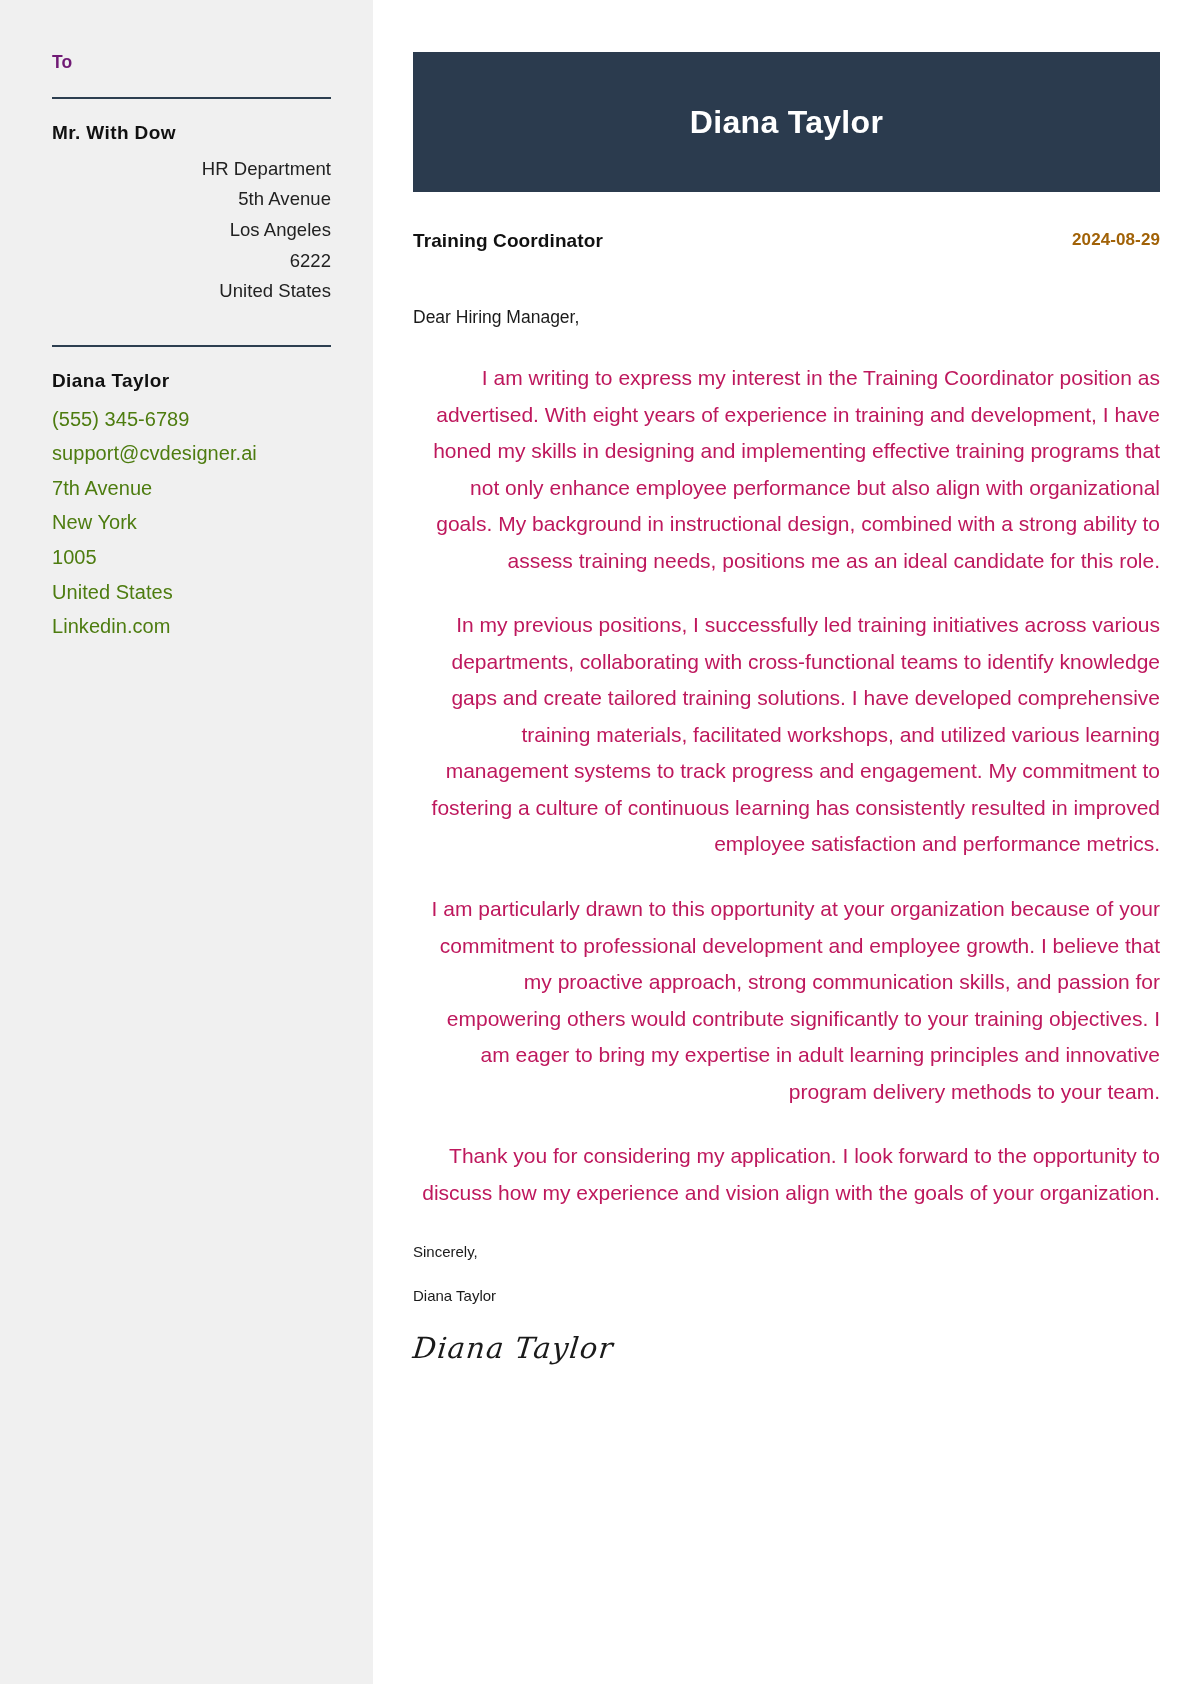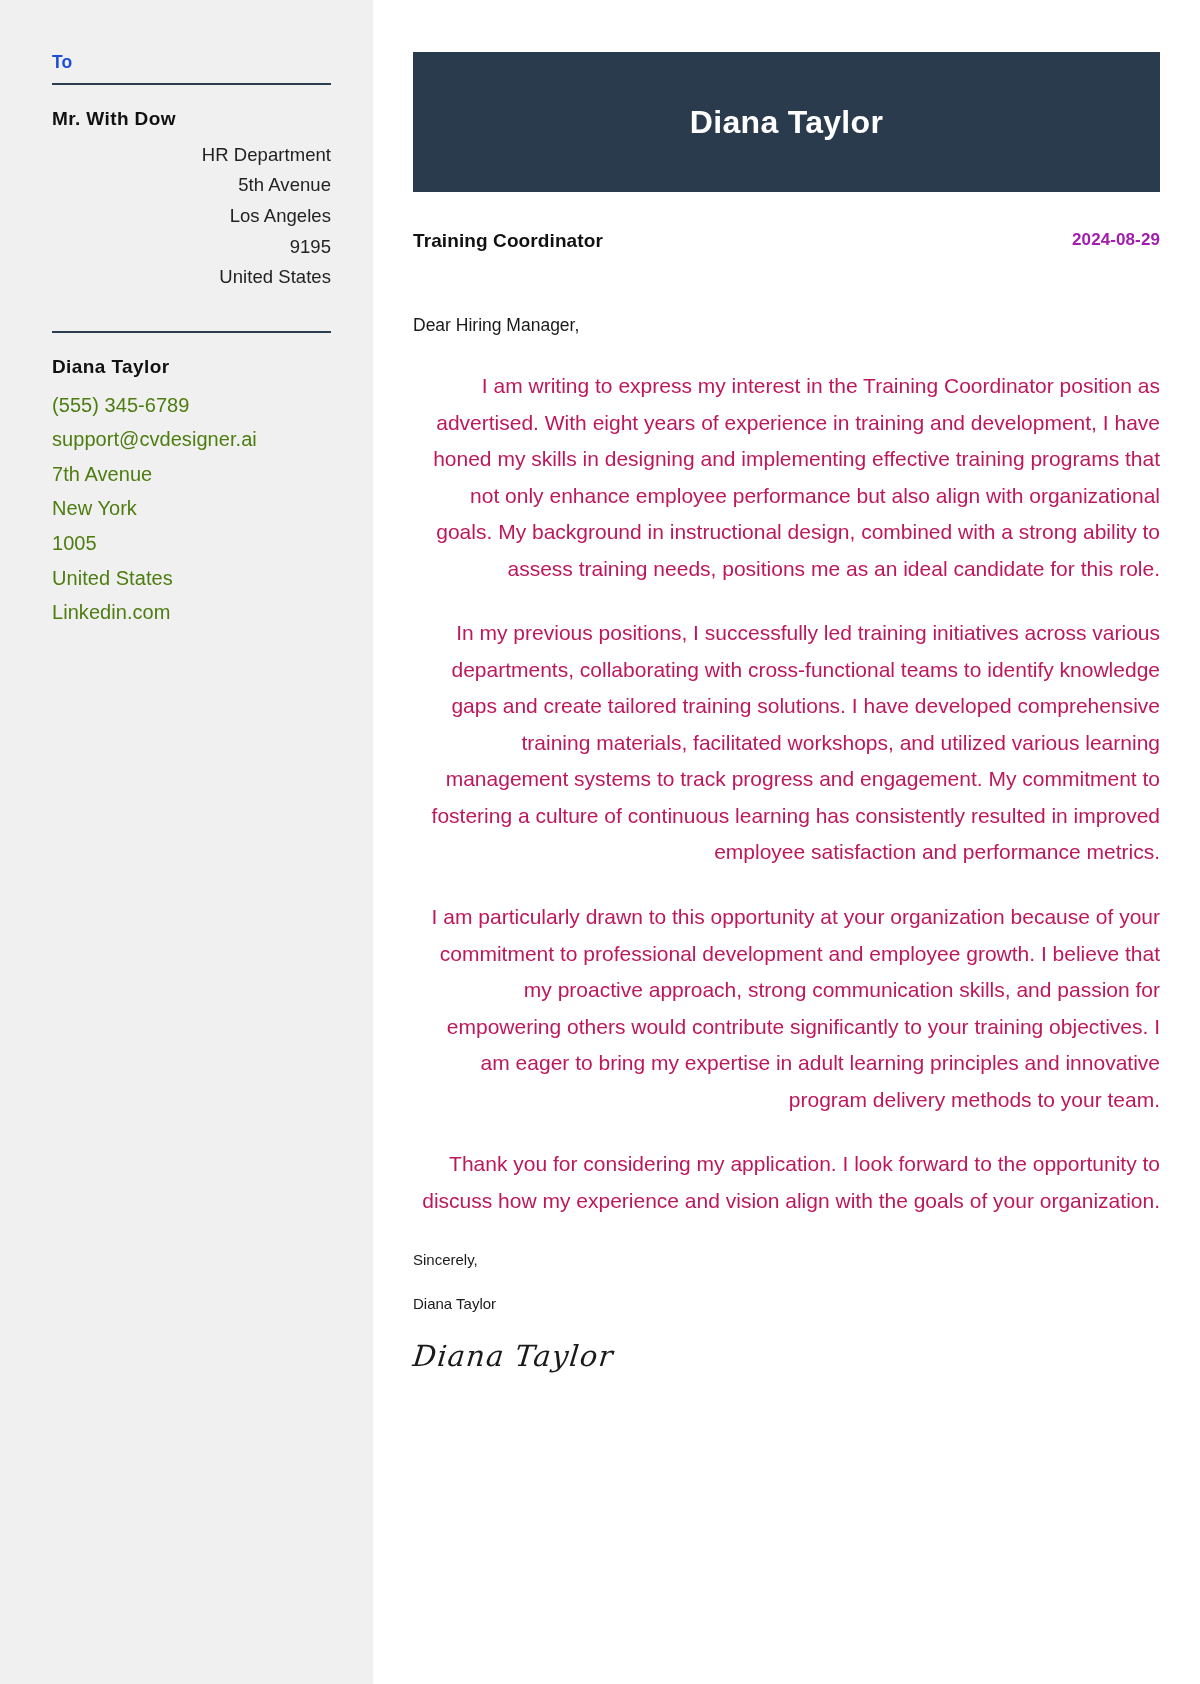--- a/index.html
+++ b/index.html
@@ -29,23 +29,23 @@
     flex: 0 0 373px;
     background: #f0f0f0;
     padding: 52px 42px 0 52px;
   }
 
   .side-block { margin-bottom: 8px; }
 
   .side-heading {
     font-size: 17.5px;
     font-weight: bold;
-    color: #1d4ed8;
+    color: #701a75;
     letter-spacing: 0.1px;
-    padding-bottom: 10px;
+    padding-bottom: 24px;
   }
 
   .side-rule {
     border-bottom: 2px solid #2c3e50;
     margin-bottom: 20px;
     width: 100%;
   }
 
   .side-name {
     font-size: 19px;
@@ -107,26 +107,26 @@
   .job-title {
     font-size: 19px;
     font-weight: bold;
     color: #111111;
     letter-spacing: 0.1px;
   }
 
   .letter-date {
     font-size: 17px;
     font-weight: bold;
-    color: #a21caf;
+    color: #a16207;
     letter-spacing: 0.1px;
   }
 
   .letter-body {
-    margin: 12px 40px;
+    margin: 4px 40px;
     padding-top: 46px;
   }
 
   .salutation {
     font-size: 17.5px;
     color: #1a1a1a;
     line-height: 1.72;
     margin-bottom: 28px;
   }
 
@@ -163,21 +163,21 @@
 
   <aside class="sidebar">
 
     <section class="side-block">
       <div class="side-heading">To</div>
       <div class="side-rule"></div>
       <div class="side-name">Mr. With Dow</div>
       <div class="to-line">HR Department</div>
       <div class="to-line">5th Avenue</div>
       <div class="to-line">Los Angeles</div>
-      <div class="to-line">9195</div>
+      <div class="to-line">6222</div>
       <div class="to-line">United States</div>
     </section>
 
     <div class="block-gap"></div>
 
     <section class="side-block">
       <div class="side-rule"></div>
       <div class="side-name">Diana Taylor</div>
       <div class="from-line">(555) 345-6789</div>
       <div class="from-line">support@cvdesigner.ai</div>

